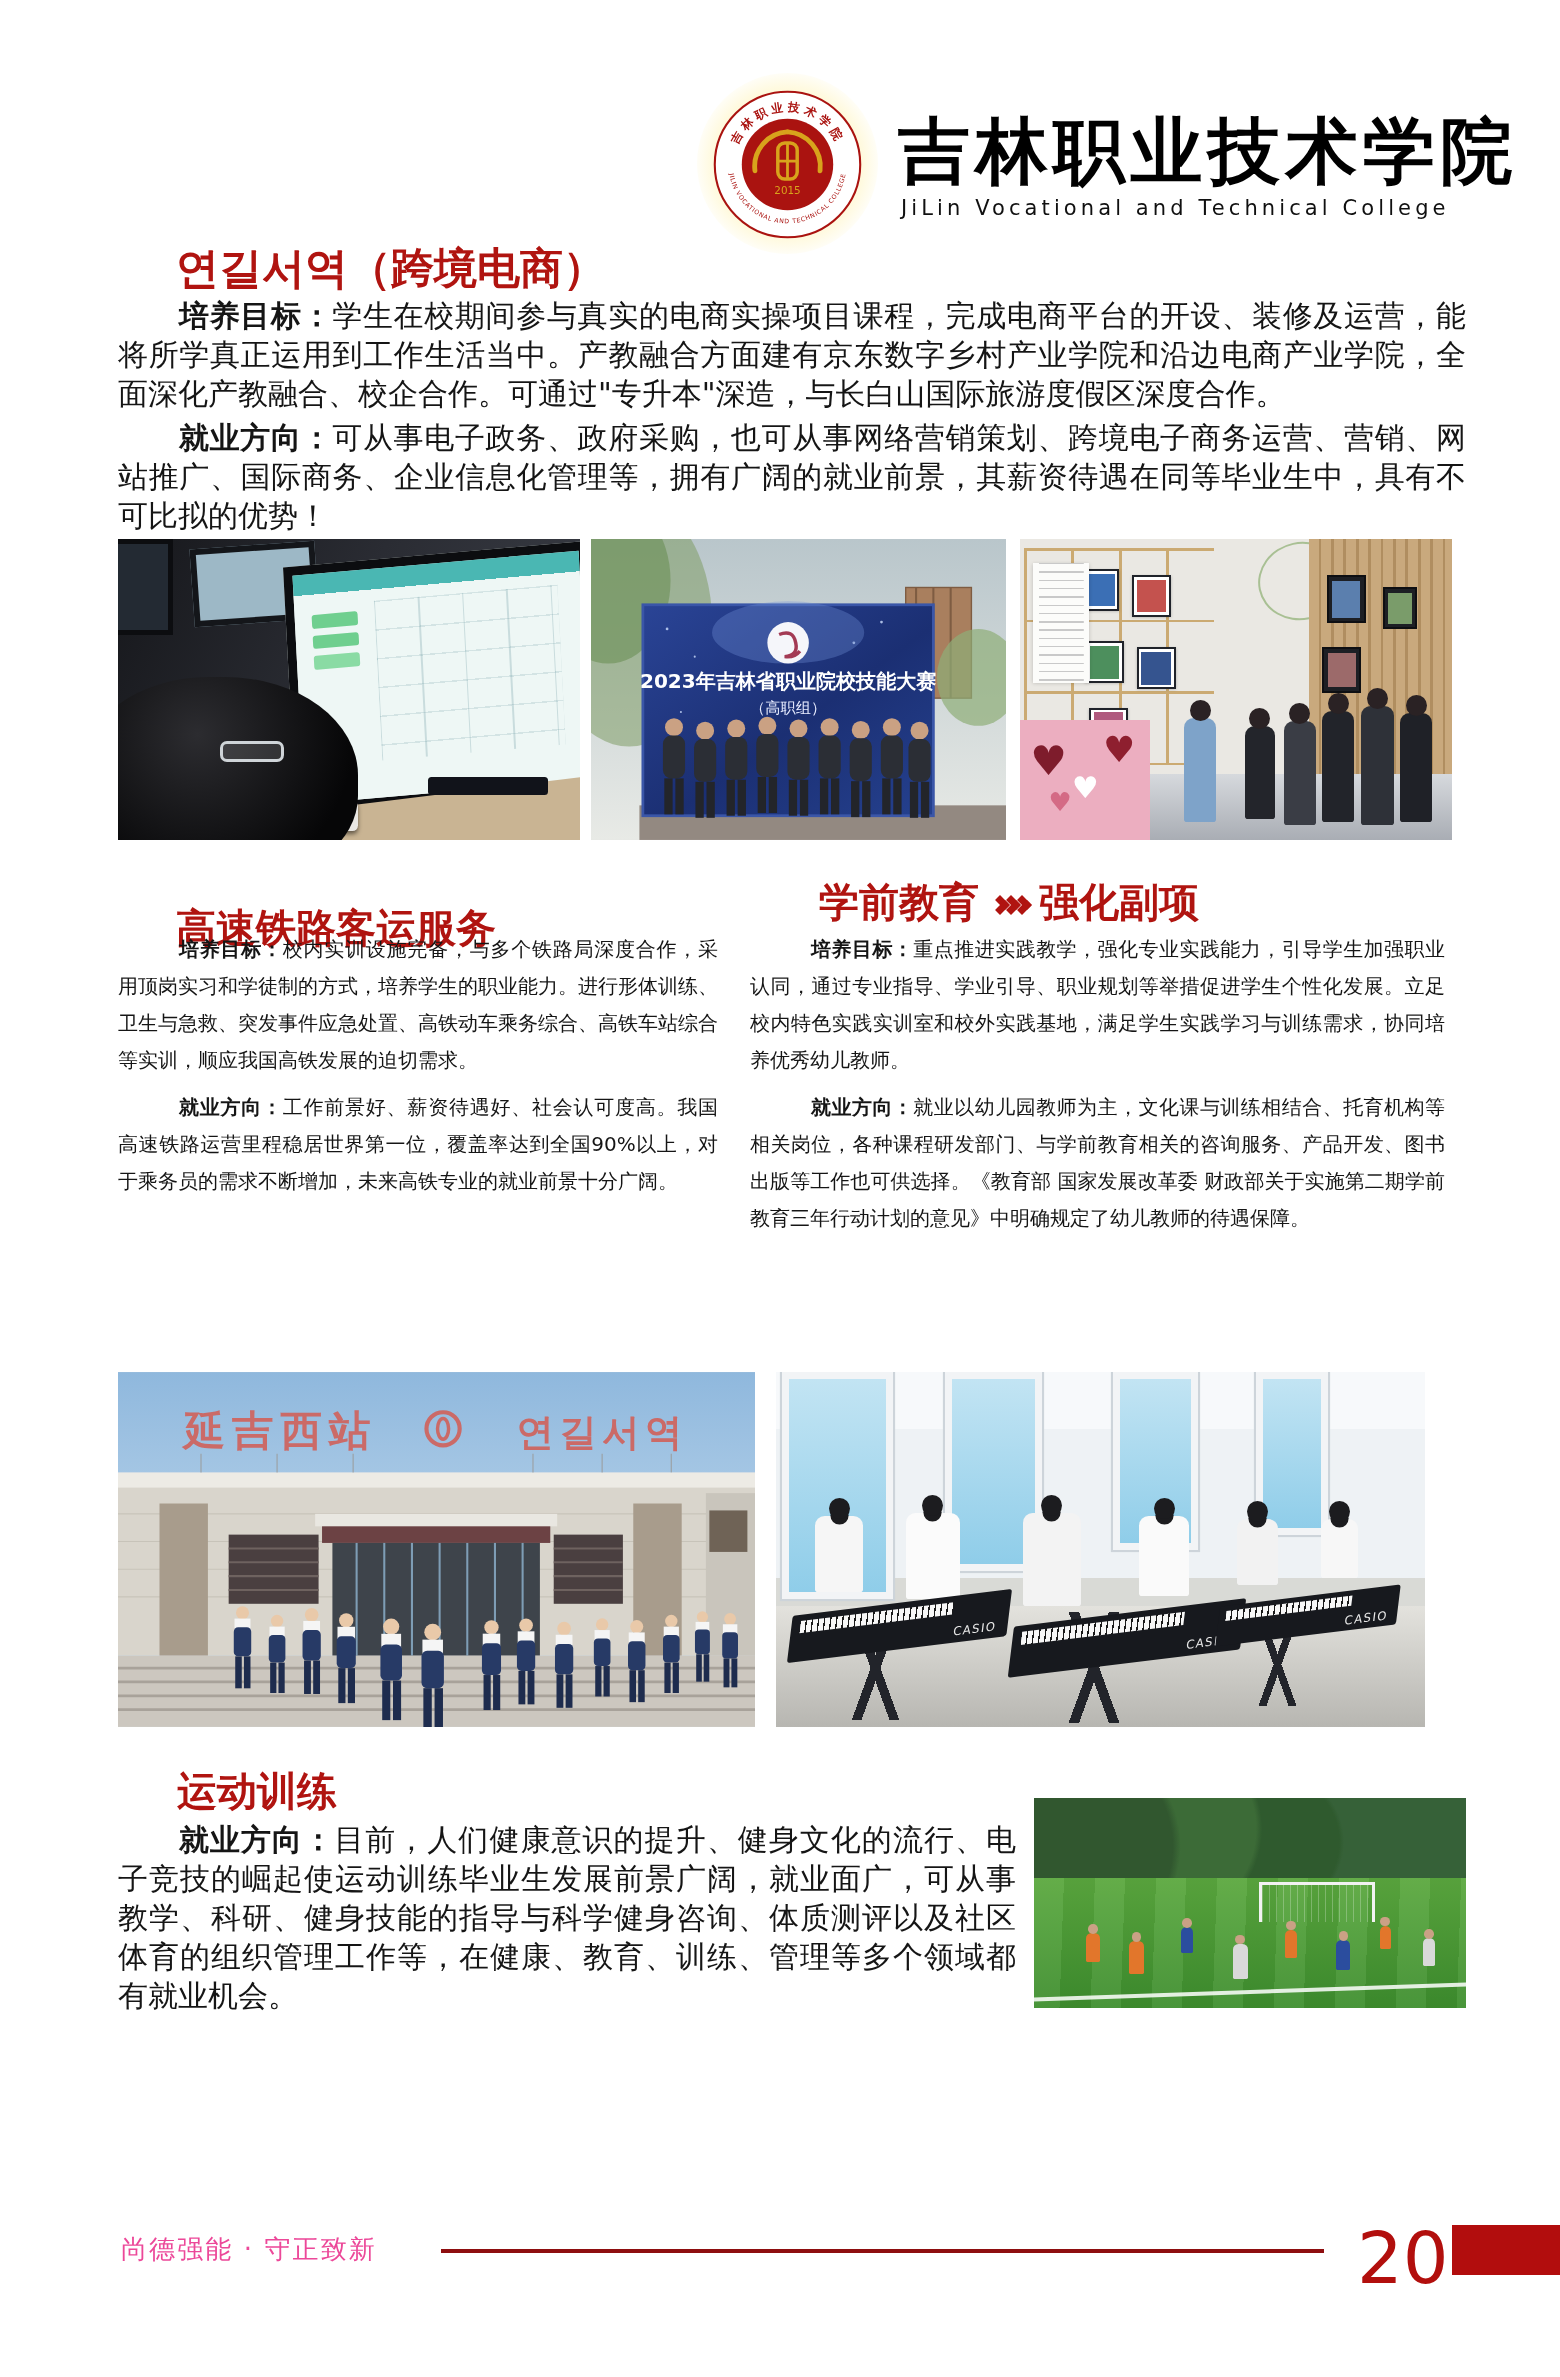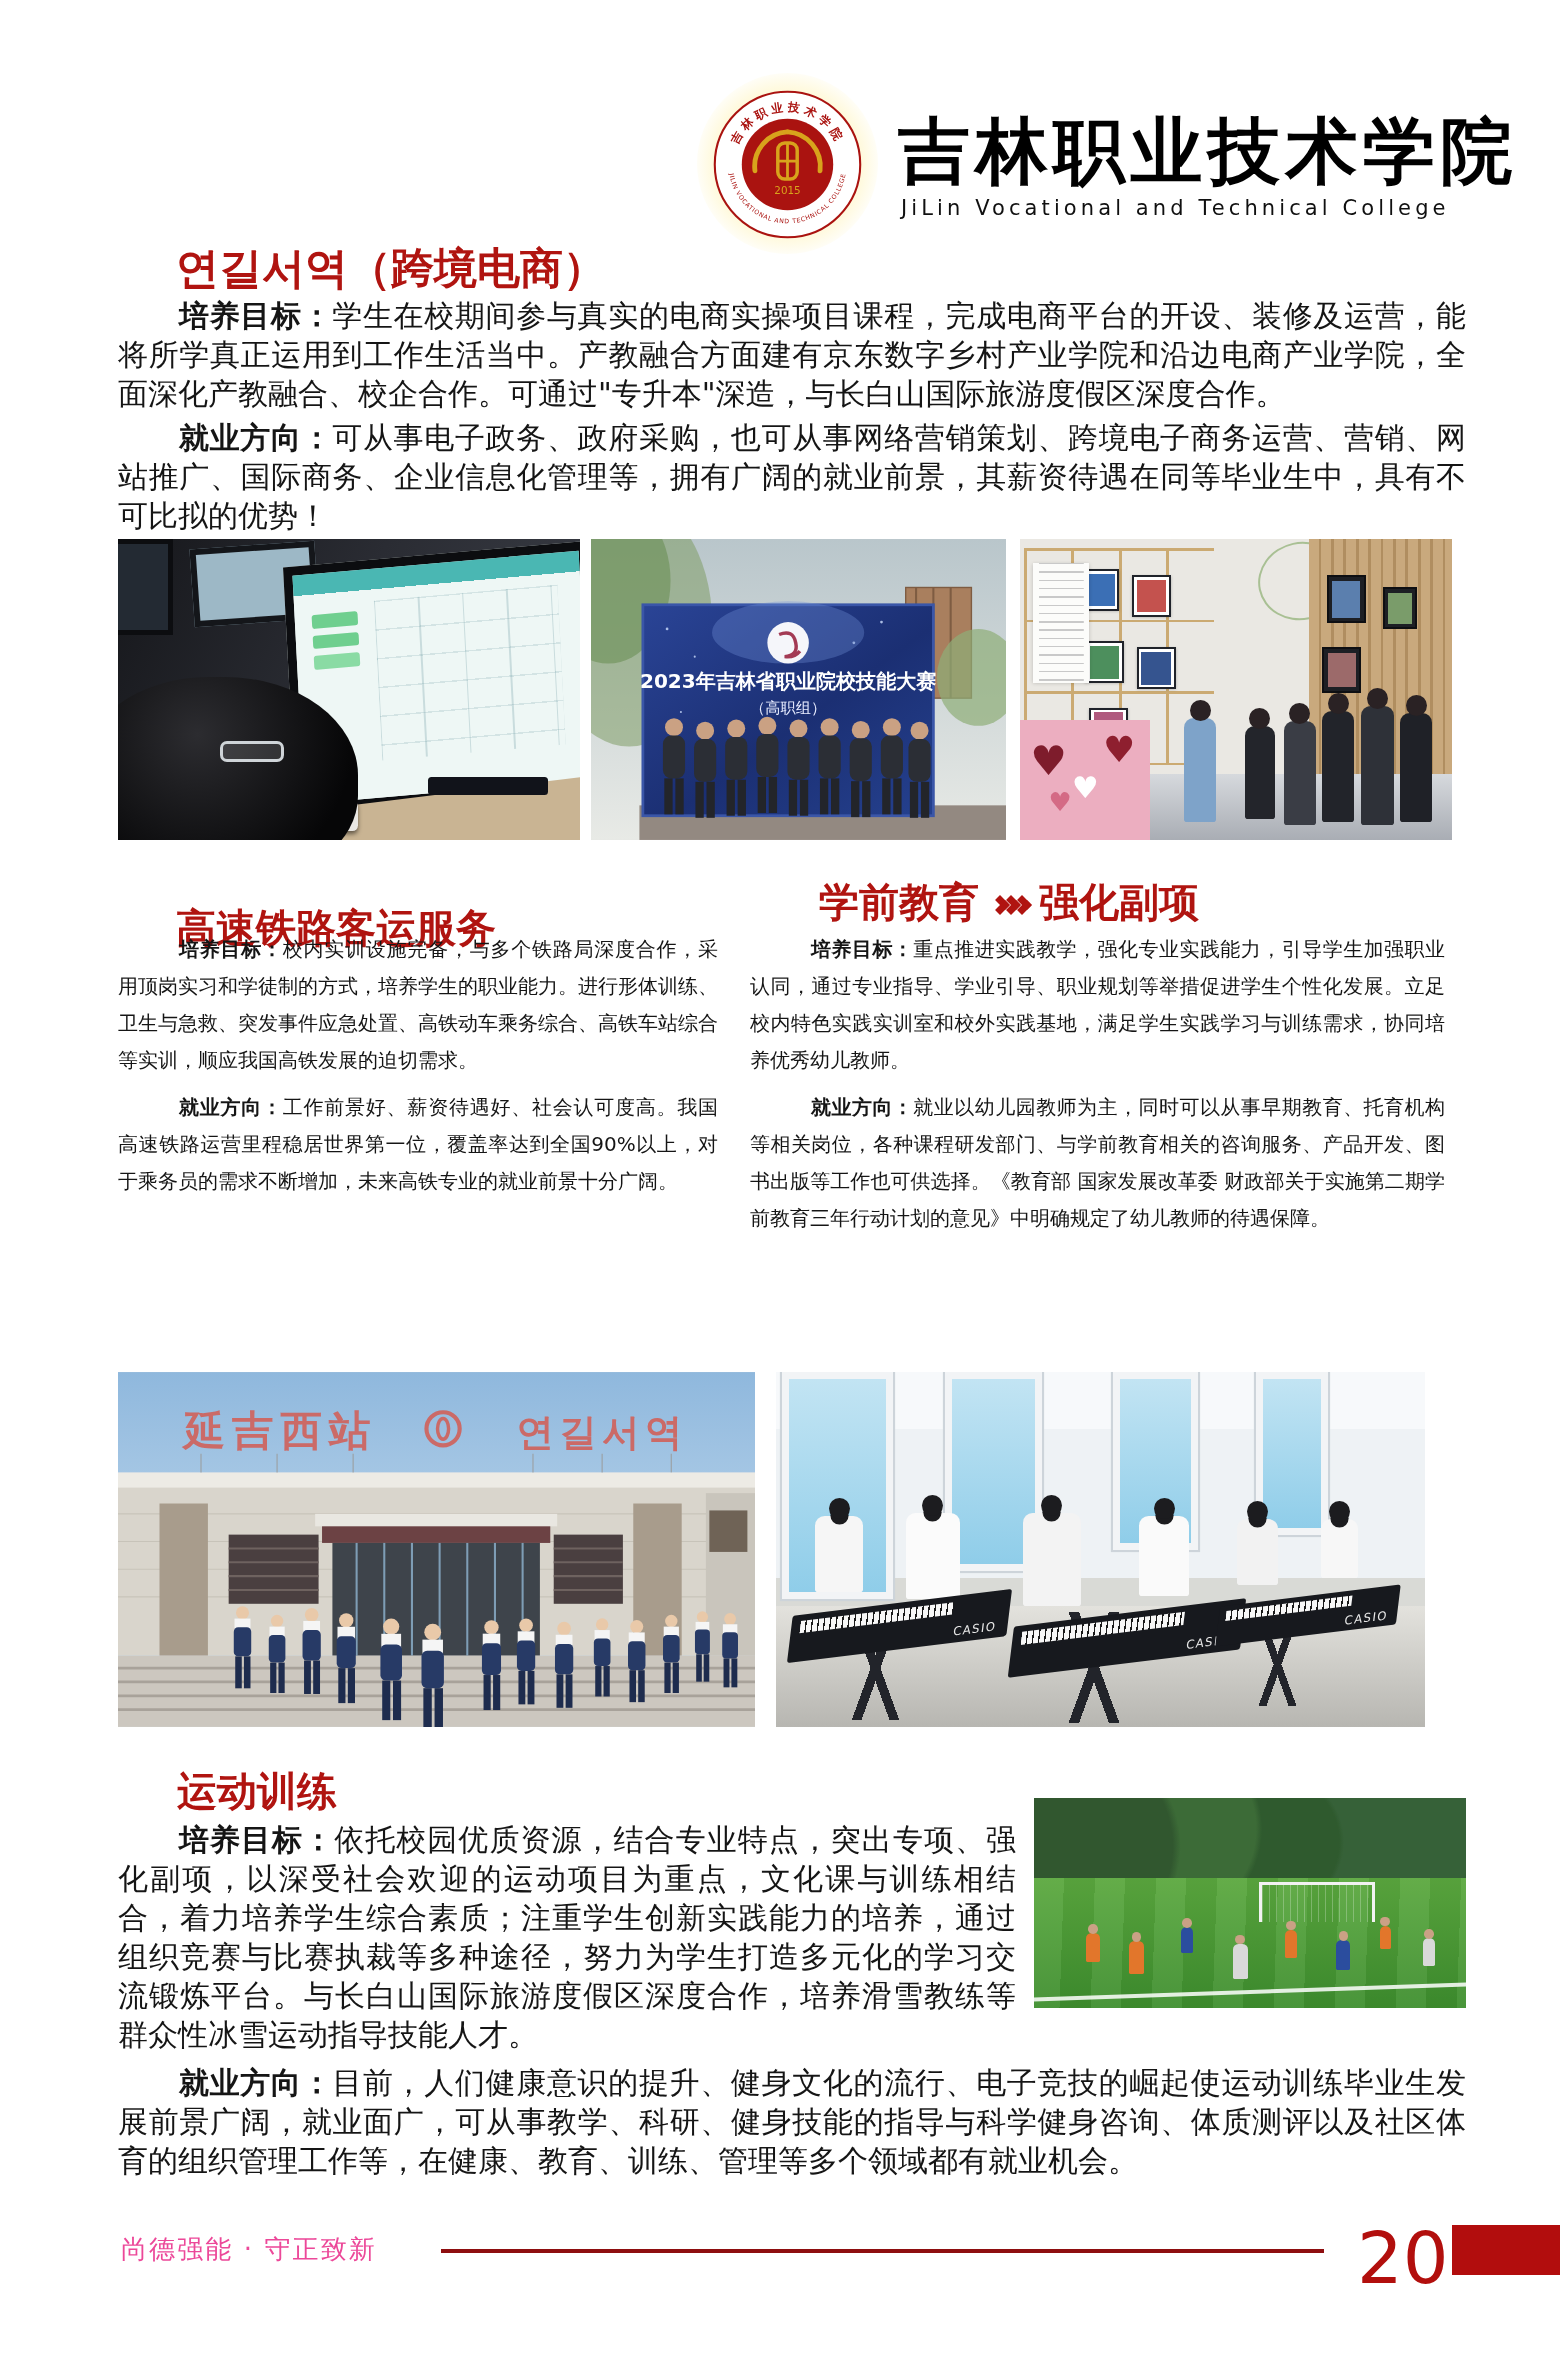--- a/index.html
+++ b/index.html
@@ -250,21 +250,21 @@
   <h1 class="sec-title" style="left:176px;top:907px;font-size:40px;">高速铁路客运服务</h1>
   <h1 class="sec-title" style="left:819px;top:877px;font-size:40px;"><span>学前教育</span><span class="chevs"><span class="chev"></span><span class="chev"></span><span class="chev"></span></span><span>强化副项</span></h1>
 
   <div class="col abs" style="left:118px;top:931px;width:600px;">
     <p class="para"><b>培养目标：</b><span>校内实训设施完备，与多个铁路局深度合作，采用顶岗实习和学徒制的方式，培养学生的职业能力。进行形体训练、卫生与急救、突发事件应急处置、高铁动车乘务综合、高铁车站综合等实训，顺应我国高铁发展的迫切需求。</span></p>
     <p class="para" style="margin-top:9.7px;"><b>就业方向：</b><span>工作前景好、薪资待遇好、社会认可度高。我国高速铁路运营里程稳居世界第一位，覆盖率达到全国90%以上，对于乘务员的需求不断增加，未来高铁专业的就业前景十分广阔。</span></p>
   </div>
 
   <div class="col abs" style="left:750px;top:931px;width:695px;">
     <p class="para"><b>培养目标：</b><span>重点推进实践教学，强化专业实践能力，引导学生加强职业认同，通过专业指导、学业引导、职业规划等举措促进学生个性化发展。立足校内特色实践实训室和校外实践基地，满足学生实践学习与训练需求，协同培养优秀幼儿教师。</span></p>
-    <p class="para" style="margin-top:9.7px;"><b>就业方向：</b><span>就业以幼儿园教师为主，同时可以从事早期教育、托育机构等相关岗位，各种课程研发部门、与学前教育相关的咨询服务、产品开发、图书出版等工作也可供选择。《教育部 国家发展改革委 财政部关于实施第二期学前教育三年行动计划的意见》中明确规定了幼儿教师的待遇保障。</span></p>
+    <p class="para" style="margin-top:9.7px;"><b>就业方向：</b><span>就业以幼儿园教师为主，文化课与训练相结合、托育机构等相关岗位，各种课程研发部门、与学前教育相关的咨询服务、产品开发、图书出版等工作也可供选择。《教育部 国家发展改革委 财政部关于实施第二期学前教育三年行动计划的意见》中明确规定了幼儿教师的待遇保障。</span></p>
   </div>
 
   <svg class="photo" style="left:118px;top:1372px;width:637px;height:355px;" viewBox="0 0 921 513">
     <defs>
       <linearGradient id="sky4" x1="0" y1="0" x2="0" y2="1">
           <stop offset="0" stop-color="#8fb8dd"></stop>
           <stop offset="1" stop-color="#d8e8f5"></stop>
         </linearGradient>
       <g id="student4">
           <circle cx="0" cy="-40" r="9" fill="#e9c9a9"></circle>
@@ -388,21 +388,20 @@
       <div class="fig" style="left:12%;bottom:22%;width:14px;height:29px;background:#e2762b;"></div>
       <div class="fig" style="left:22%;bottom:16%;width:15px;height:33px;background:#e2762b;"></div>
       <div class="fig" style="left:34%;bottom:26%;width:12.4px;height:26px;background:#2b4d9e;"></div>
       <div class="fig" style="left:46%;bottom:14%;width:15px;height:35px;background:#d9d9d9;"></div>
       <div class="fig" style="left:58%;bottom:24%;width:12.4px;height:28px;background:#e2762b;"></div>
       <div class="fig" style="left:70%;bottom:18%;width:14px;height:30px;background:#2b4d9e;"></div>
       <div class="fig" style="left:80%;bottom:28%;width:11px;height:23.5px;background:#e2762b;"></div>
       <div class="fig" style="left:90%;bottom:20%;width:12.4px;height:28px;background:#d9d9d9;"></div>
     </div>
     <h1 class="sec-title" style="position:static;padding-left:59px;font-size:40px;">运动训练</h1>
-    <p class="para" style="margin-top:8.3px;"><b>培养目标：</b><span>依托校园优质资源，结合专业特点，突出专项、强化副项，以深受社会欢迎的运动项目为重点，文化课与训练相结合，着力培养学生综合素质；注重学生创新实践能力的培养，通过组织竞赛与比赛执裁等多种途径，努力为学生打造多元化的学习交流锻炼平台。与长白山国际旅游度假区深度合作，培养滑雪教练等群众性冰雪运动指导技能人才。</span></p>
     <p class="para" style="margin-top:8.3px;"><b>就业方向：</b><span>目前，人们健康意识的提升、健身文化的流行、电子竞技的崛起使运动训练毕业生发展前景广阔，就业面广，可从事教学、科研、健身技能的指导与科学健身咨询、体质测评以及社区体育的组织管理工作等，在健康、教育、训练、管理等多个领域都有就业机会。</span></p>
   </div>
 
   <div class="footer-motto">尚德强能 · 守正致新</div>
   <div class="footer-line"></div>
   <div class="page-num">20</div>
   <div class="footer-block"></div>
 
 </div>
 

